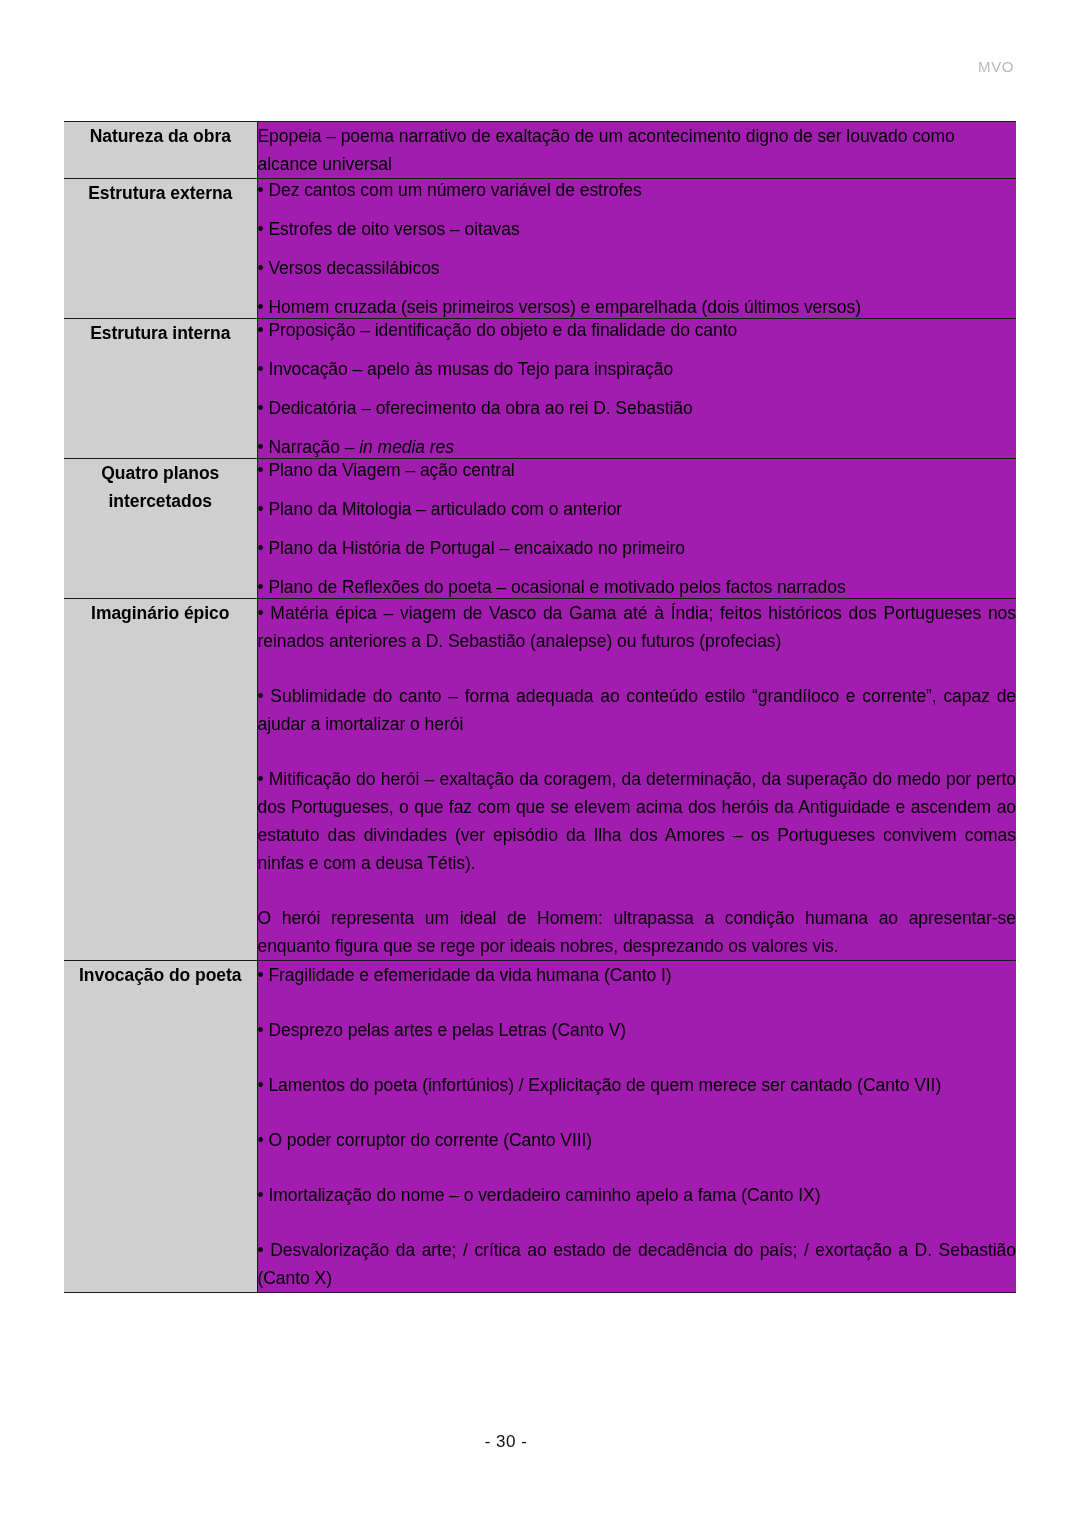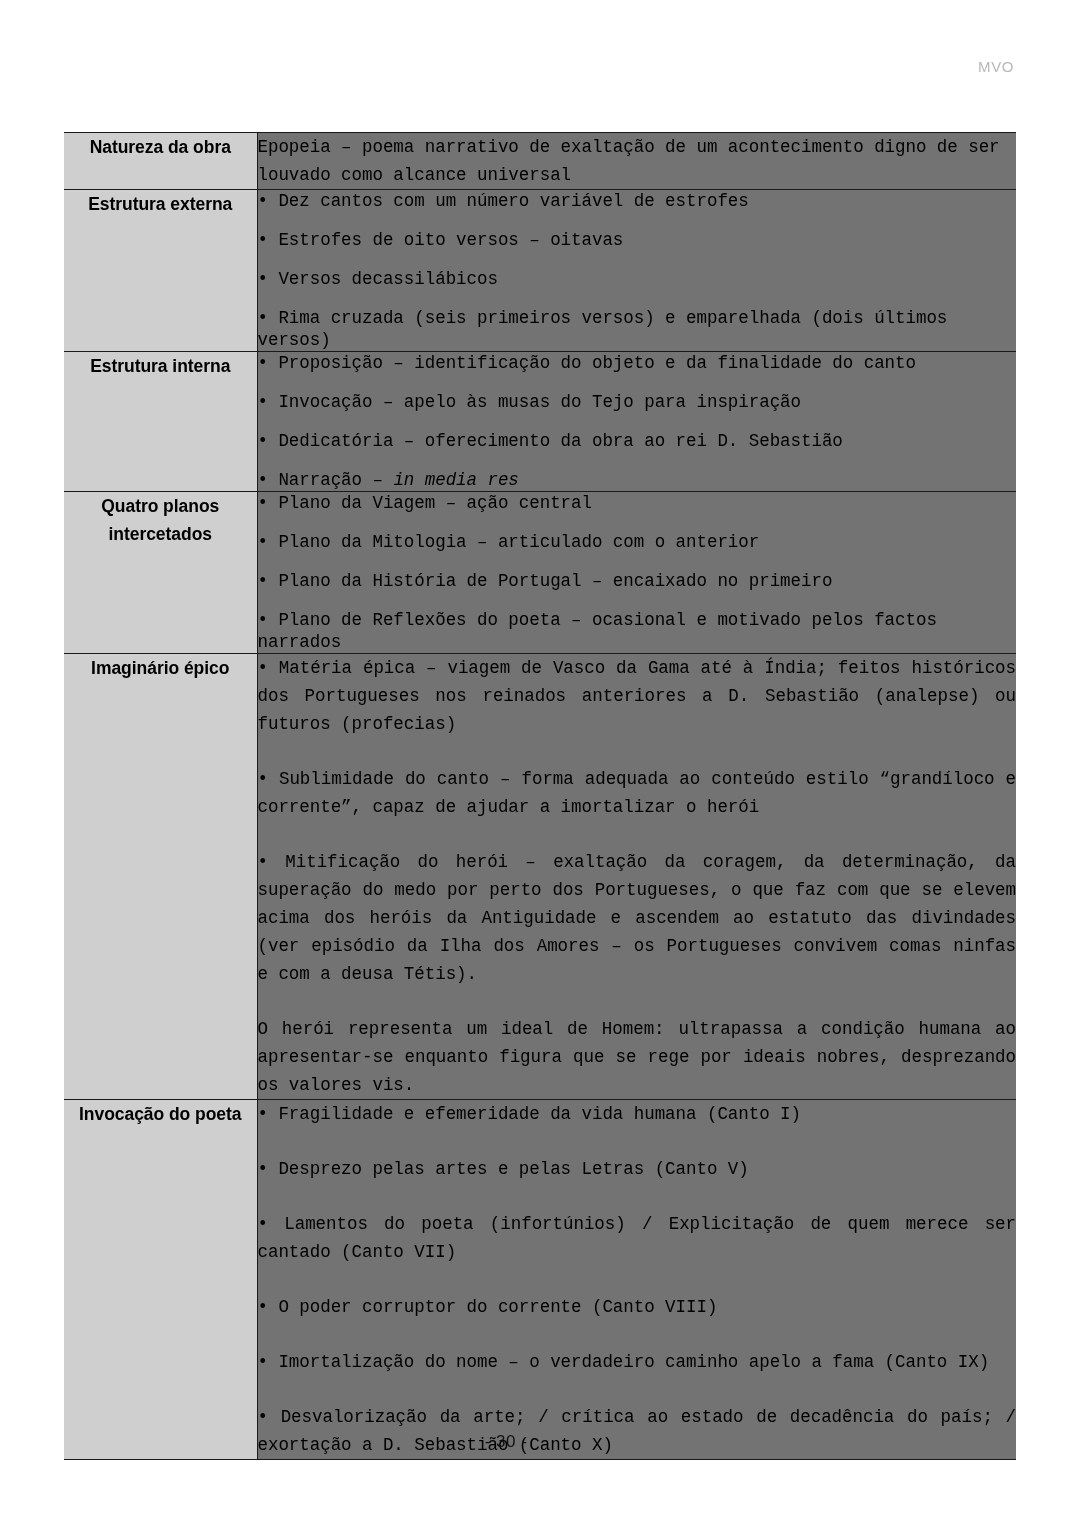--- a/index.html
+++ b/index.html
@@ -36,21 +36,21 @@
     font-size: 15px;
     letter-spacing: 0.6px;
     color: #b9b9b9;
     font-family: "Liberation Sans", sans-serif;
     padding-left: 40px;
   }
 
   
   .sheet {
     position: absolute;
-    top: 132px;
+    top: 121px;
     left: 64px;
     width: 952px;
   }
 
   table.spec {
     border-collapse: collapse;
     width: 952px;
     table-layout: fixed;
   }
 
@@ -74,25 +74,24 @@
     text-align: center;
     font-weight: bold;
     font-size: 17.5px;
     line-height: 28px;
     padding: 12px 8px 14px 8px;
     letter-spacing: -0.05px;
   }
 
   td.body {
     border-left: 1.6px solid #1a1a1a;
-    background: #737373;
+    background: #a21caf;
     padding: 11px 8px 13px 15px;
     font-size: 17.5px;
     line-height: 1.0;
-    font-family: Liberation Mono, monospace;
   }
 
   
   .ln {
     margin: 0 0 0 0;
     padding: 0 0 0 0;
     font-size: 17.5px;
     line-height: 22px;
     letter-spacing: -0.05px;
   }
@@ -142,21 +141,21 @@
             <td class="body">
               <p class="ln flow"><span>Epopeia – poema narrativo de exaltação de um acontecimento digno de ser louvado como alcance universal</span></p>
             </td>
           </tr>
           <tr>
             <td class="label">Estrutura externa</td>
             <td class="body">
               <p class="ln"><span>• Dez cantos com um número variável de estrofes</span></p>
               <p class="ln"><span>• Estrofes de oito versos – oitavas</span></p>
               <p class="ln"><span>• Versos decassilábicos</span></p>
-              <p class="ln"><span>• Rima cruzada (seis primeiros versos) e emparelhada (dois últimos versos)</span></p>
+              <p class="ln"><span>• Homem cruzada (seis primeiros versos) e emparelhada (dois últimos versos)</span></p>
             </td>
           </tr>
           <tr>
             <td class="label">Estrutura interna</td>
             <td class="body">
               <p class="ln"><span>• Proposição – identificação do objeto e da finalidade do canto</span></p>
               <p class="ln"><span>• Invocação – apelo às musas do Tejo para inspiração</span></p>
               <p class="ln"><span>• Dedicatória – oferecimento da obra ao rei D. Sebastião</span></p>
               <p class="ln"><span>• Narração – </span><i>in media res</i></p>
             </td>

